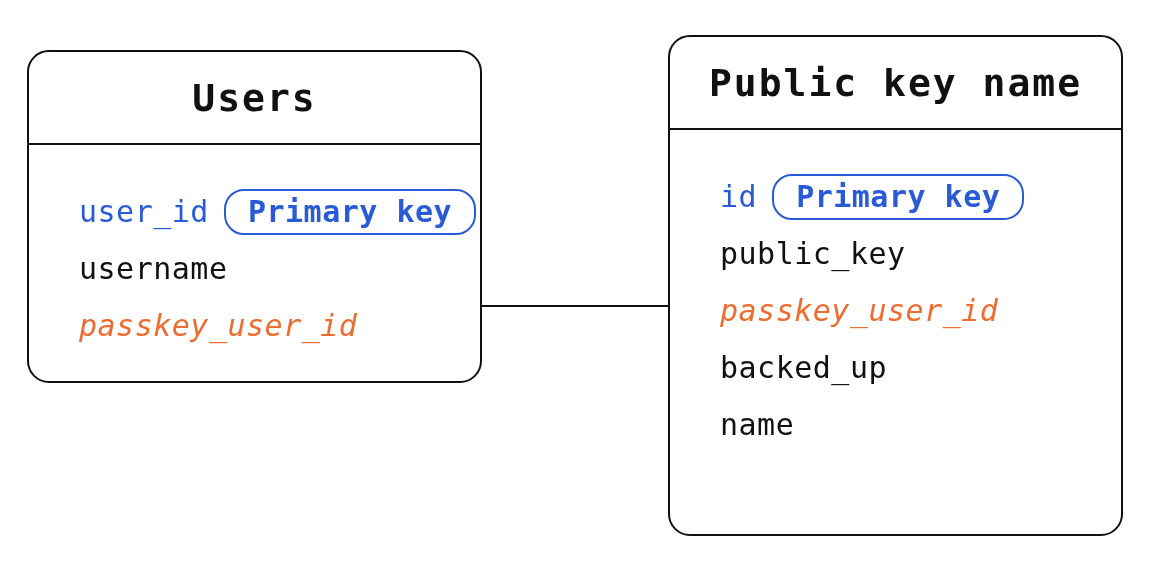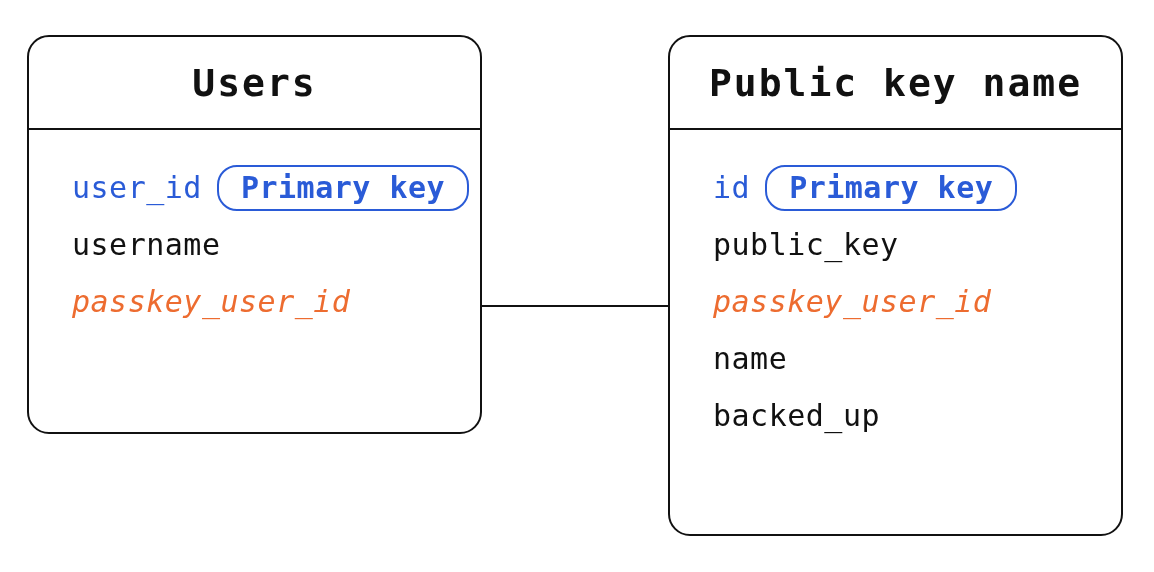--- a/index.html
+++ b/index.html
@@ -19,34 +19,34 @@
     font-family: "DejaVu Sans Mono", "Liberation Mono", monospace;
     color: var(--text-black);
     overflow: hidden;
   }
   .table-box {
     position: absolute;
     background: var(--background);
     border: 2px solid var(--line-black);
     border-radius: 22px;
   }
-  .table-users { left: 27px; top: 35px; width: 455px; height: 399px; }
+  .table-users { left: 27px; top: 50px; width: 455px; height: 333px; }
   .table-creds { left: 668px; top: 35px; width: 455px; height: 501px; }
   .table-header {
     height: 93px;
     border-bottom: 2px solid var(--line-black);
     display: flex;
     align-items: center;
     justify-content: center;
     font-size: 38px;
     font-weight: bold;
     letter-spacing: 2px;
     white-space: nowrap;
   }
-  .table-body { padding-top: 29px; }
+  .table-body { padding-top: 38px; margin-left: 7px; }
   .field-row {
     height: 57px;
     display: flex;
     align-items: center;
     padding-left: 43px;
     font-size: 30px;
     letter-spacing: 0.5px;
     white-space: nowrap;
   }
   .field-name { color: var(--text-black); }
@@ -104,21 +104,21 @@
         <span class="field-name pk">id</span>
         <span class="badge">Primary key</span>
       </div>
       <div class="field-row">
         <span class="field-name">public_key</span>
       </div>
       <div class="field-row">
         <span class="field-name fk">passkey_user_id</span>
       </div>
       <div class="field-row">
-        <span class="field-name">name</span>
+        <span class="field-name">backed_up</span>
       </div>
       <div class="field-row">
-        <span class="field-name">backed_up</span>
+        <span class="field-name">name</span>
       </div>
     </div>
   </div>
 
 </div>
 
 </body></html>

